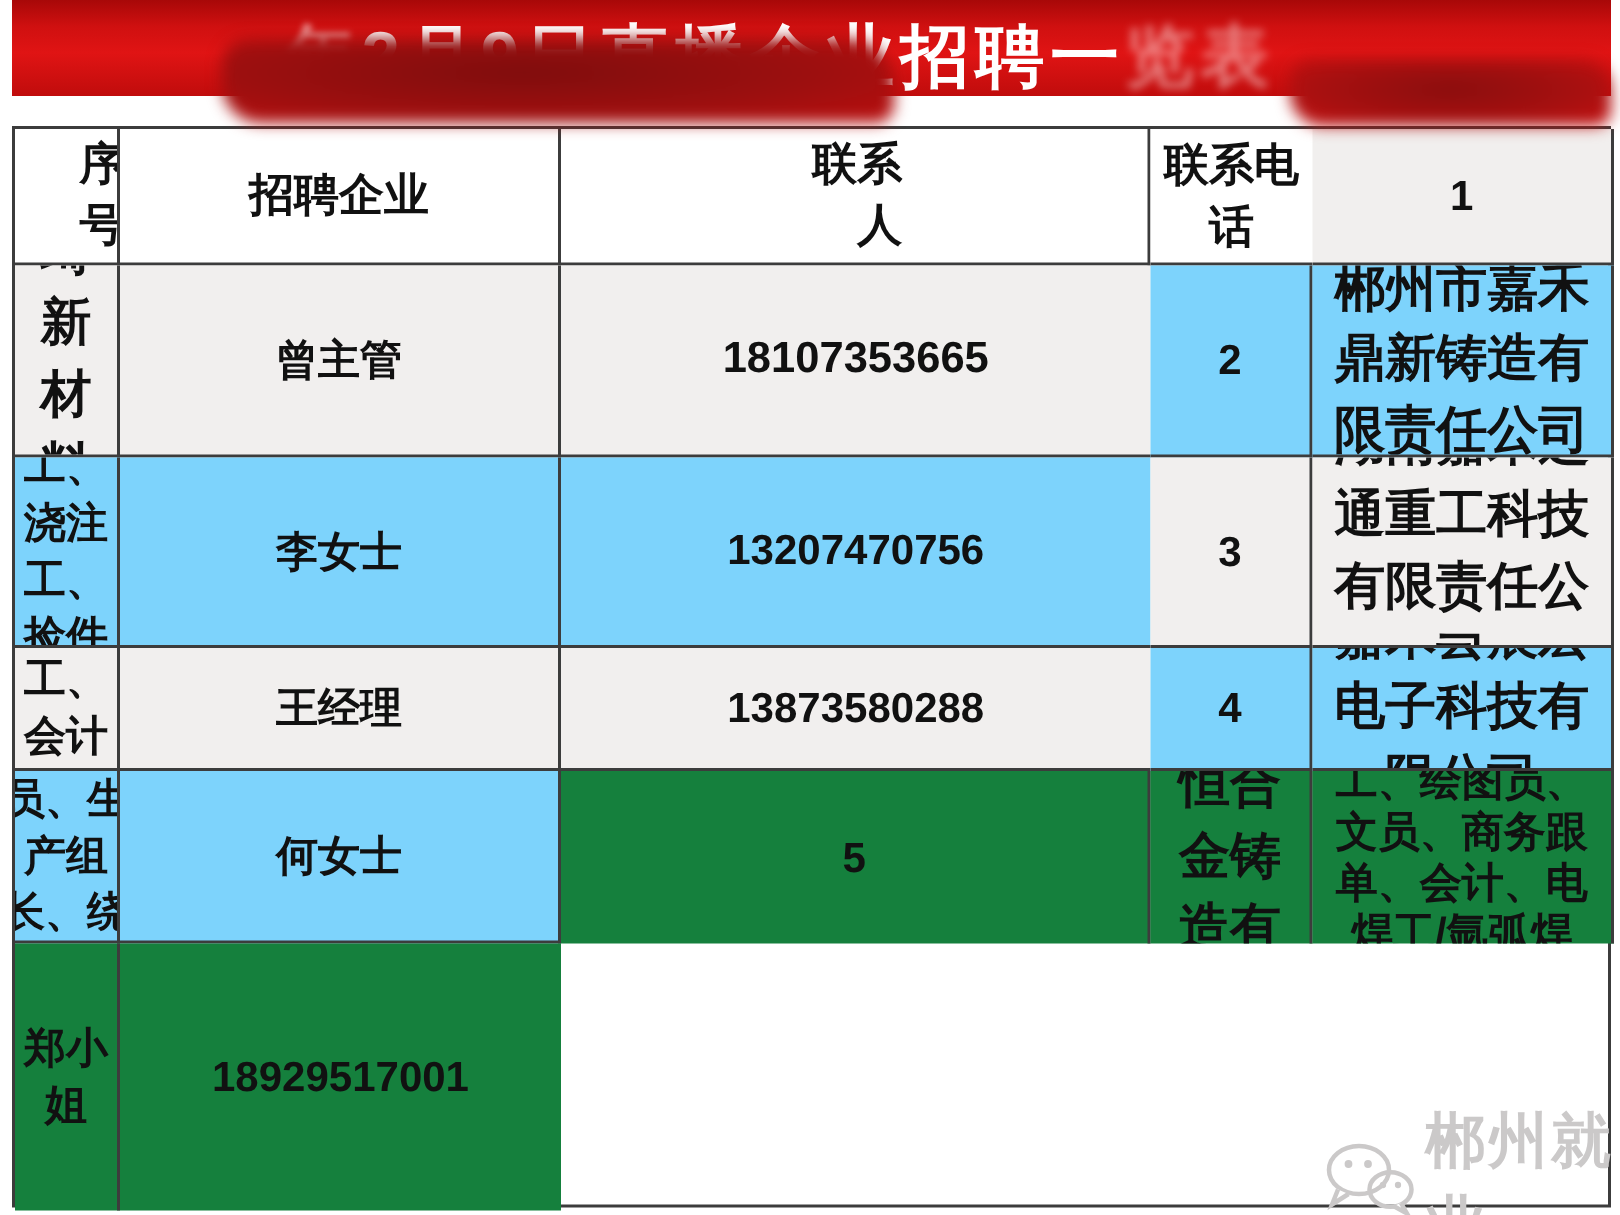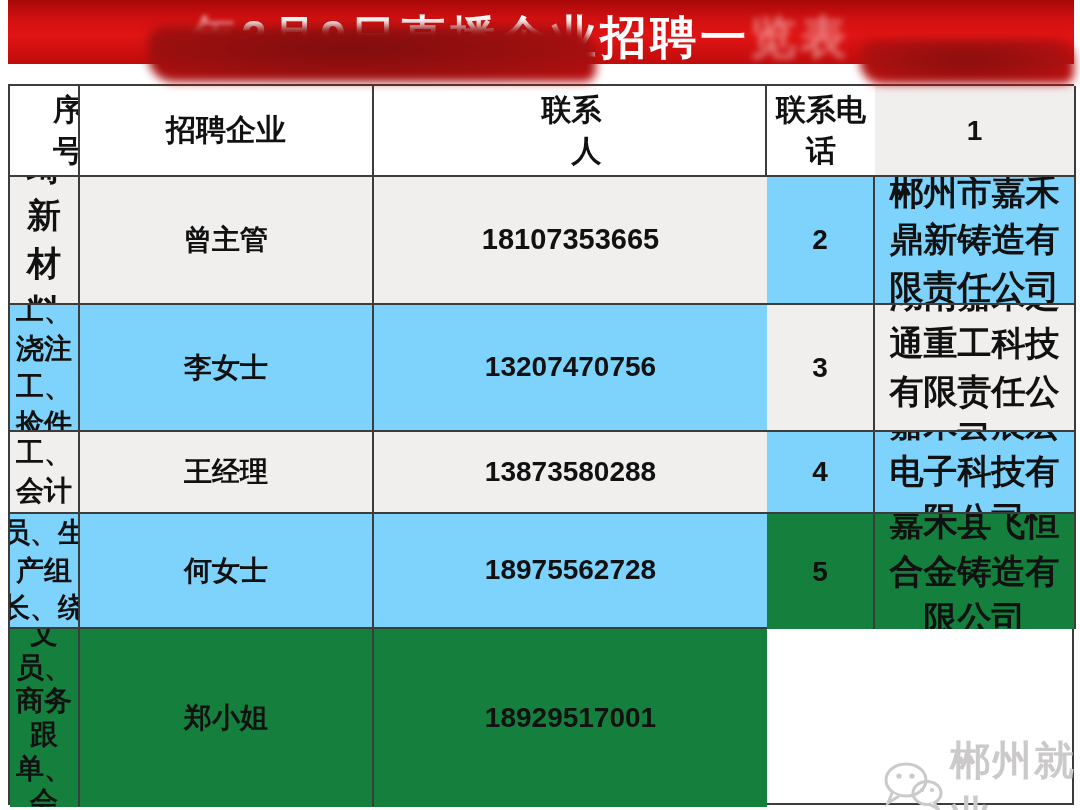--- a/index.html
+++ b/index.html
@@ -121,21 +121,20 @@
   <div class="cell seq bg-light">3</div>
   <div class="cell company bg-light">湖南嘉禾远通重工科技有限责任公司</div>
   <div class="cell positions bg-light">市场营销、焊工钳工、会计出纳、清洁搬运工</div>
   <div class="cell contact bg-light">王经理</div>
   <div class="cell phone bg-light last-col">13873580288</div>
 
   <div class="cell seq bg-gray">4</div>
   <div class="cell company bg-gray">嘉禾县展宏电子科技有限公司</div>
   <div class="cell positions bg-gray">品管IPQC、生产员工、生产技术员、生产组长、绕线，理线，测试，组装，包装</div>
   <div class="cell contact bg-gray">何女士</div>
-  <div class="cell phone bg-gray last-col">18975562728</div>
 
   <div class="cell seq bg-white last-row">5</div>
   <div class="cell company bg-white last-row">嘉禾县飞恒合金铸造有限公司</div>
   <div class="cell positions tight bg-white last-row">铸造工程师、精铸工程师、精铸车间主任、精铸炉工、绘图员、文员、商务跟单、会计、电焊工/氩弧焊工、检验员、质量工程师、女普工、男普工</div>
   <div class="cell contact bg-white last-row">郑小姐</div>
   <div class="cell phone bg-white last-col last-row">18929517001</div>
 
 </div>
 
 <div class="watermark">

